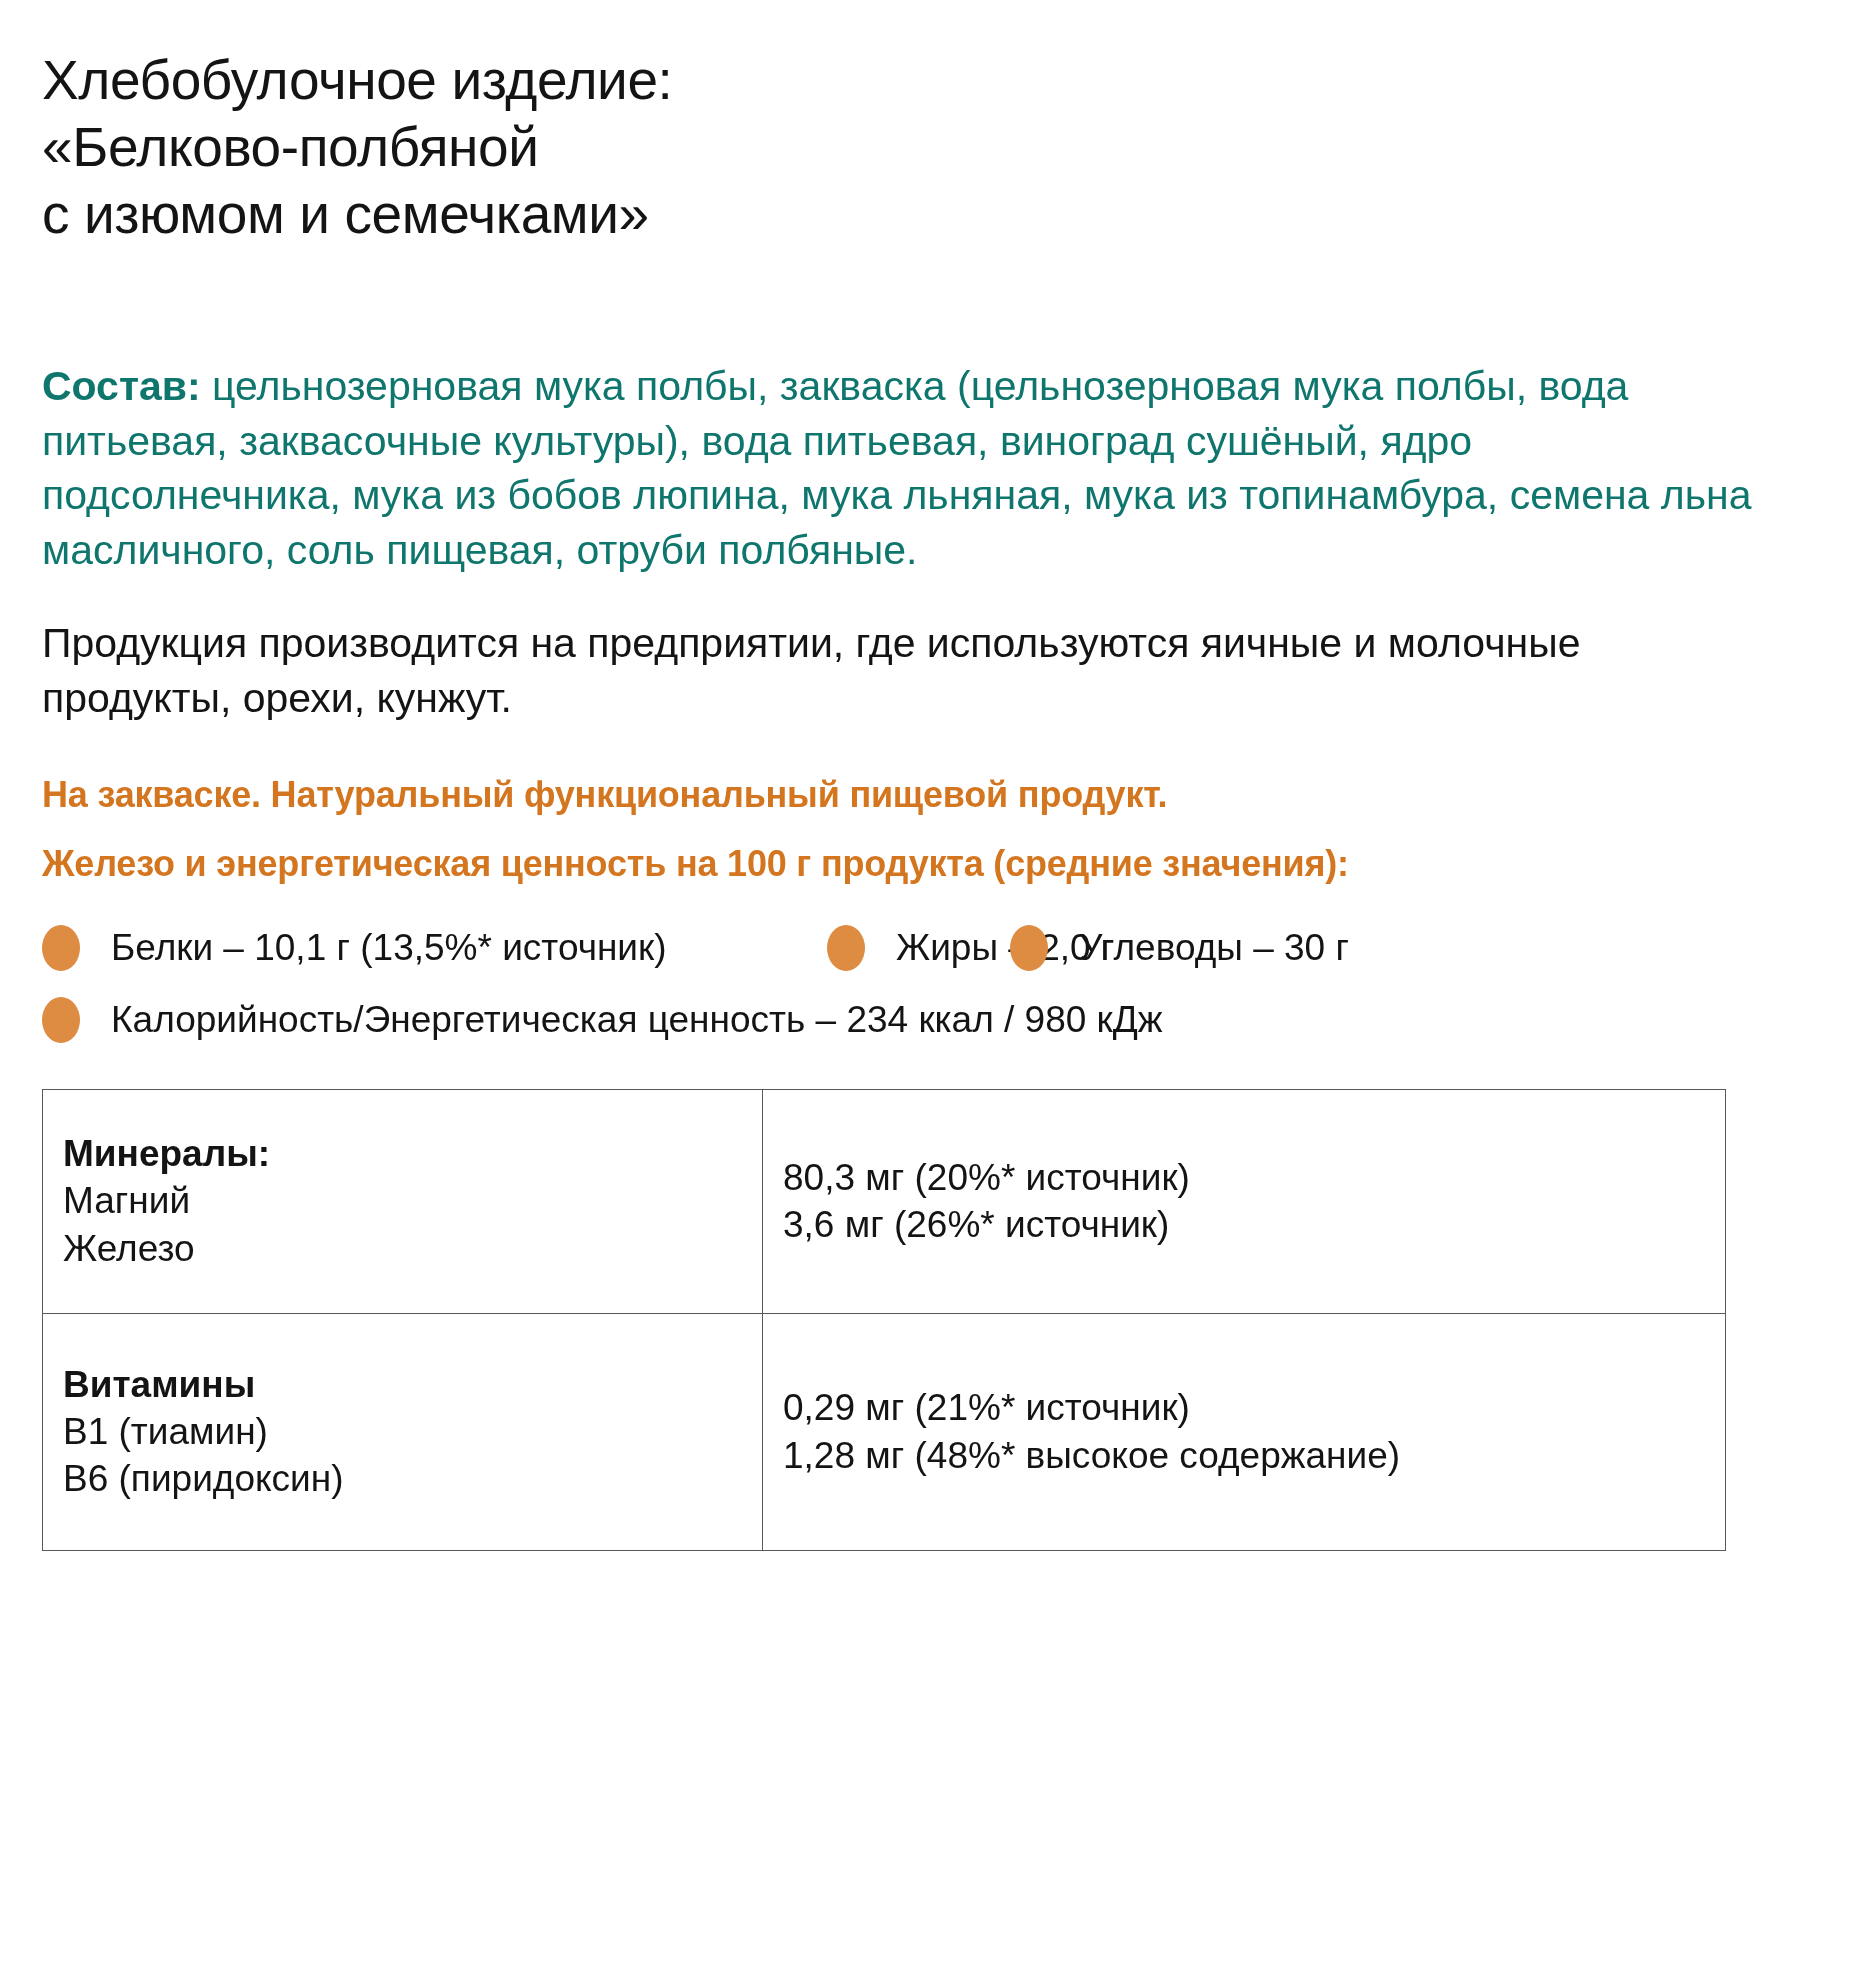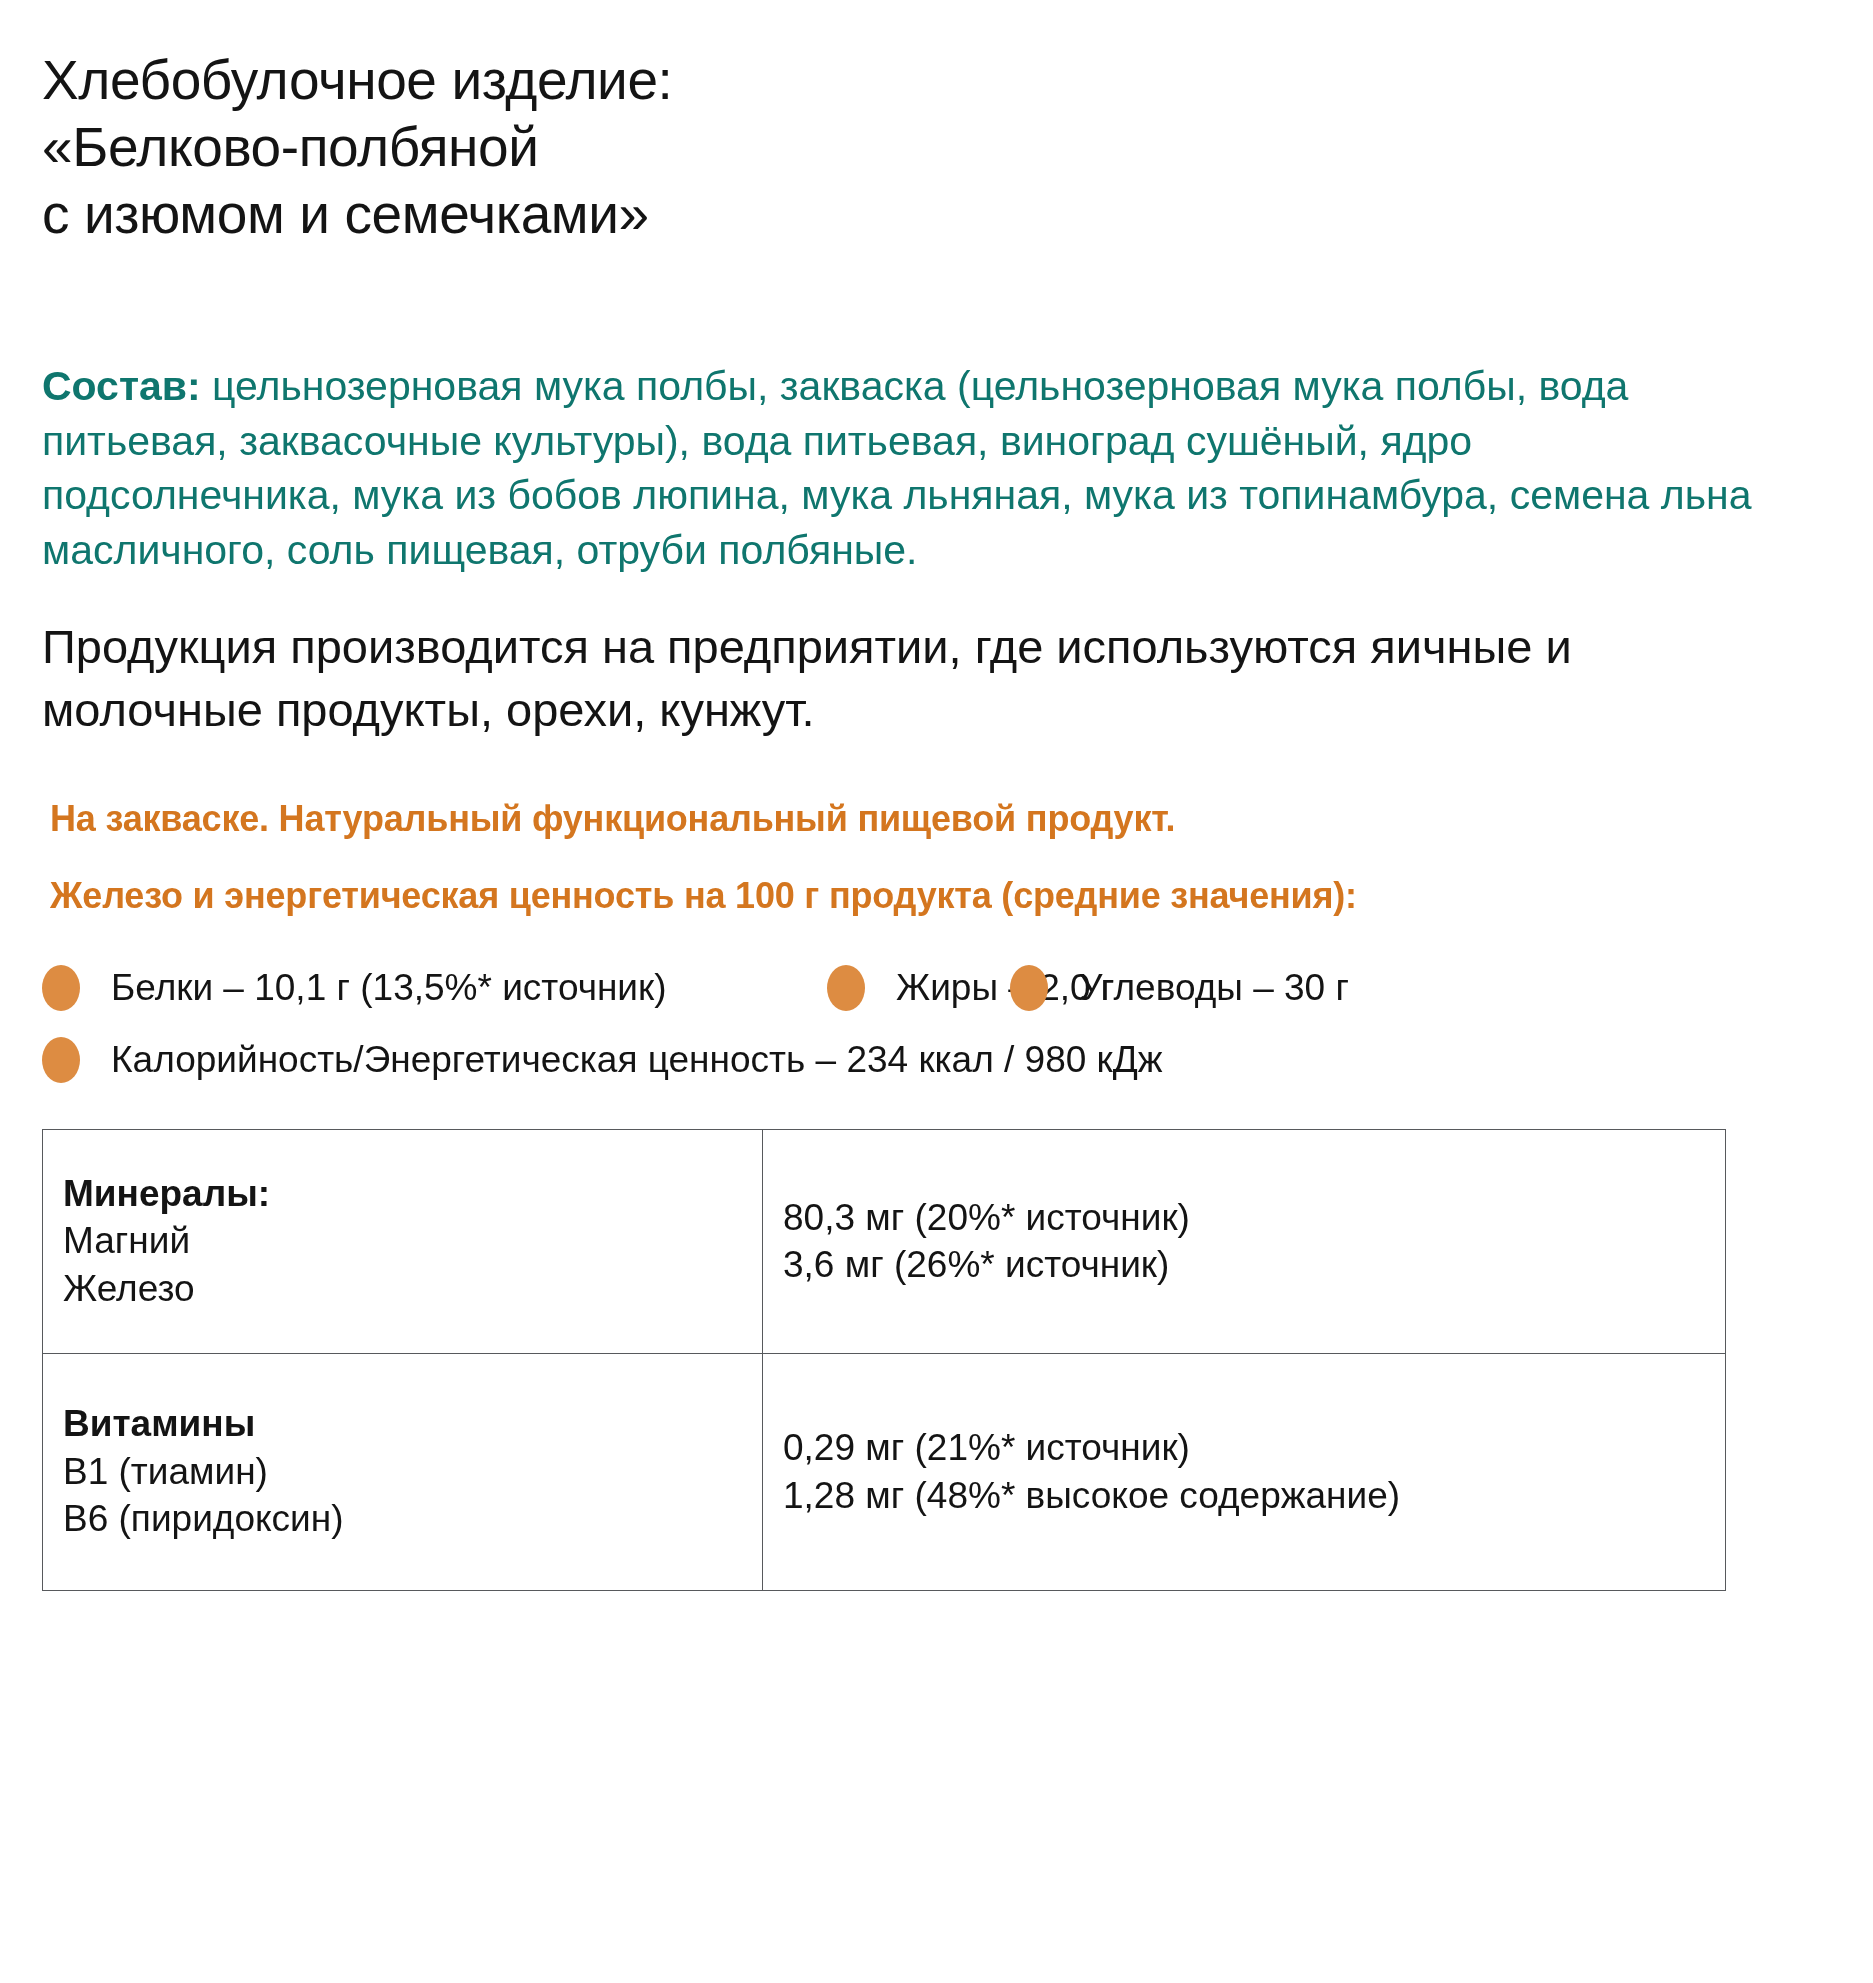--- a/index.html
+++ b/index.html
@@ -47,29 +47,29 @@
     color: #0f766e;
     max-width: 1719px;
   }
   .composition .lead {
     font-weight: 700;
   }
 
   .allergen {
     margin: 0;
     padding-top: 39px;
-    font-size: 47px;
+    font-size: 41px;
     line-height: 1.33;
     color: #141414;
     max-width: 1719px;
   }
 
   
   .accent-line {
-    margin: 8px;
+    margin: 0;
     font-weight: 700;
     font-size: 36px;
     line-height: 1.3;
     color: #D4761F;
     letter-spacing: -0.2px;
   }
   .accent-line.first { padding-top: 47px; }
   .accent-line.second { padding-top: 22px; }
 
   

